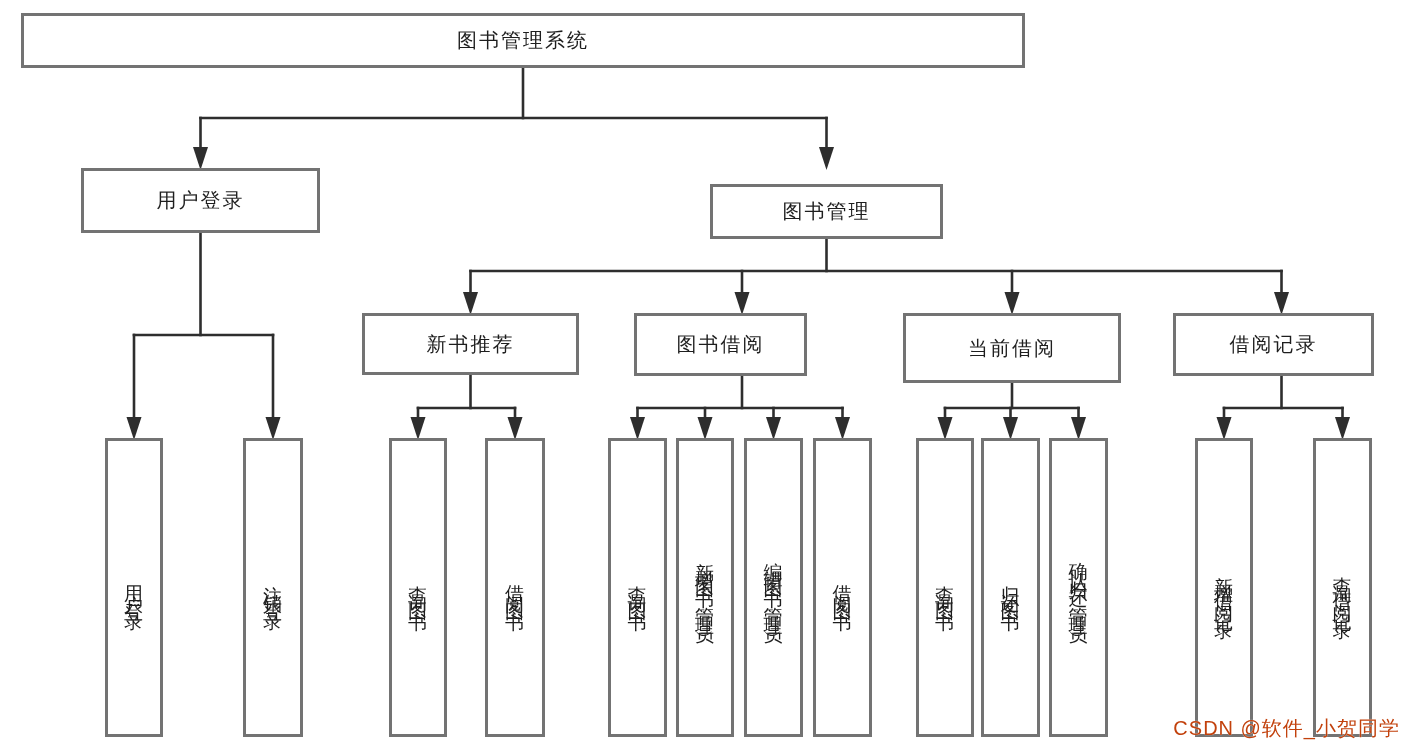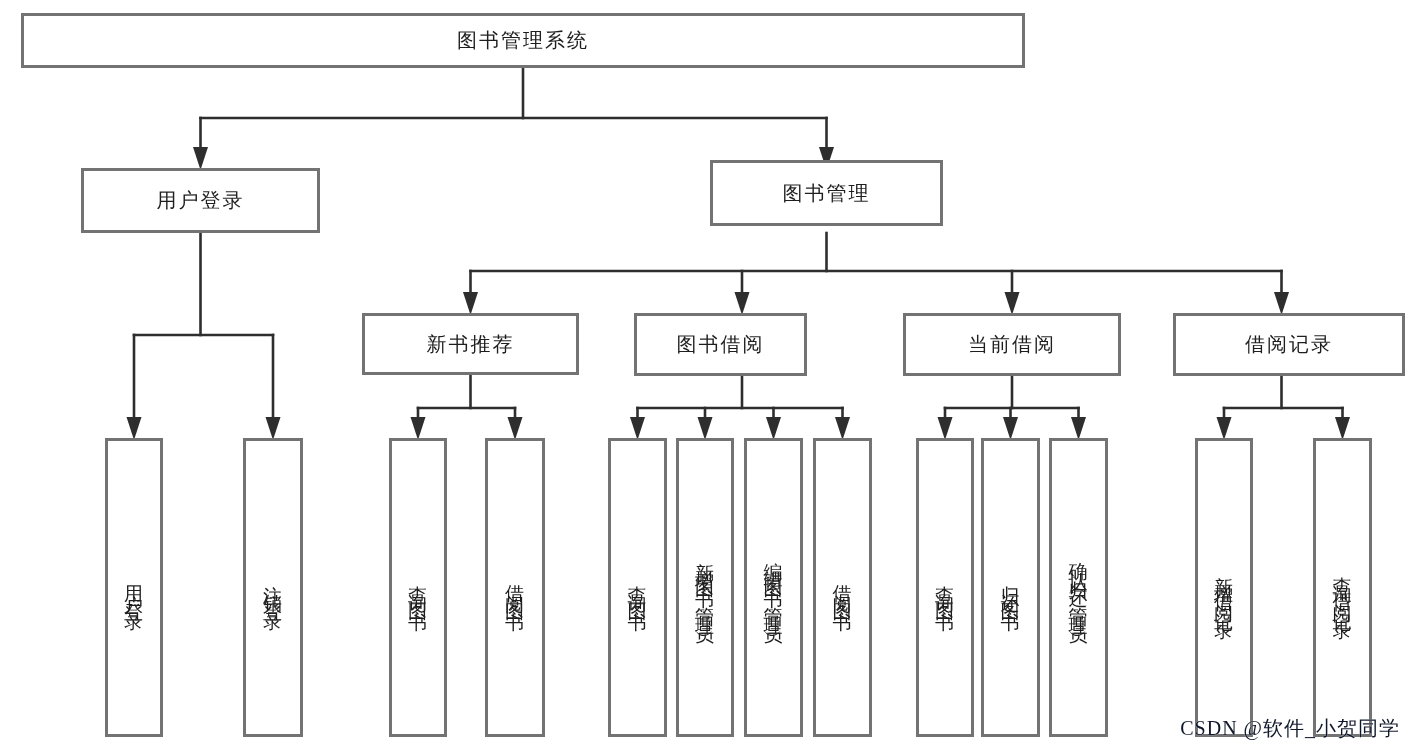--- a/index.html
+++ b/index.html
@@ -39,24 +39,23 @@
     font-size: 19px;
     letter-spacing: 9px;
     line-height: 1;
     white-space: normal;
   }
   .watermark {
     position: absolute;
     right: 5px;
     bottom: 5px;
     font-size: 20px;
-    color: #0f172a;
+    color: #c2410c;
     letter-spacing: 1px;
     text-shadow: 0 0 1px #ffffff;
-    font-family: Liberation Serif, serif;
   }
 </style>
 </head>
 <body>
 
 <div id="canvas">
   <svg id="connectors" viewBox="0 0 1405 747" xmlns="http://www.w3.org/2000/svg">
       <line x1="523" y1="68" x2="523" y2="118" stroke="#2e2e2e" stroke-width="2.6" stroke-linecap="square"></line>
       <line x1="200.5" y1="118" x2="826.5" y2="118" stroke="#2e2e2e" stroke-width="2.6" stroke-linecap="square"></line>
       <line x1="200.5" y1="118" x2="200.5" y2="152" stroke="#2e2e2e" stroke-width="2.6" stroke-linecap="square"></line>
@@ -110,33 +109,33 @@
       <line x1="1342.5" y1="408" x2="1342.5" y2="422" stroke="#2e2e2e" stroke-width="2.6" stroke-linecap="square"></line>
       <path d="M 1335 417 L 1350 417 L 1342.5 440 Z" fill="#2e2e2e"></path>
     </svg>
   <div id="nodes">
       <div class="node" style="left: 21px; top: 13px; width: 1004px; height: 55px;">
         <span class="lbl">图书管理系统</span>
       </div>
       <div class="node" style="left: 81px; top: 168px; width: 239px; height: 65px;">
         <span class="lbl">用户登录</span>
       </div>
-      <div class="node" style="left: 710px; top: 160px; width: 233px; height: 66px;">
+      <div class="node" style="left: 710px; top: 184px; width: 233px; height: 55px;">
         <span class="lbl">图书管理</span>
       </div>
       <div class="node" style="left: 362px; top: 313px; width: 217px; height: 62px;">
         <span class="lbl">新书推荐</span>
       </div>
       <div class="node" style="left: 634px; top: 313px; width: 173px; height: 63px;">
         <span class="lbl">图书借阅</span>
       </div>
-      <div class="node" style="left: 903px; top: 313px; width: 218px; height: 63px; align-items: center;">
+      <div class="node" style="left: 903px; top: 313px; width: 218px; height: 70px; align-items: center;">
         <span class="lbl">当前借阅</span>
       </div>
-      <div class="node" style="left: 1173px; top: 313px; width: 232px; height: 63px;">
+      <div class="node" style="left: 1173px; top: 313px; width: 201px; height: 63px;">
         <span class="lbl">借阅记录</span>
       </div>
       <div class="node vertical" style="left: 105px; top: 438px; width: 58px; height: 299px;">
         <span class="lbl">用户登录</span>
       </div>
       <div class="node vertical" style="left: 243px; top: 438px; width: 60px; height: 299px;">
         <span class="lbl">注销登录</span>
       </div>
       <div class="node vertical" style="left: 389px; top: 438px; width: 58px; height: 299px;">
         <span class="lbl">查询图书</span>

